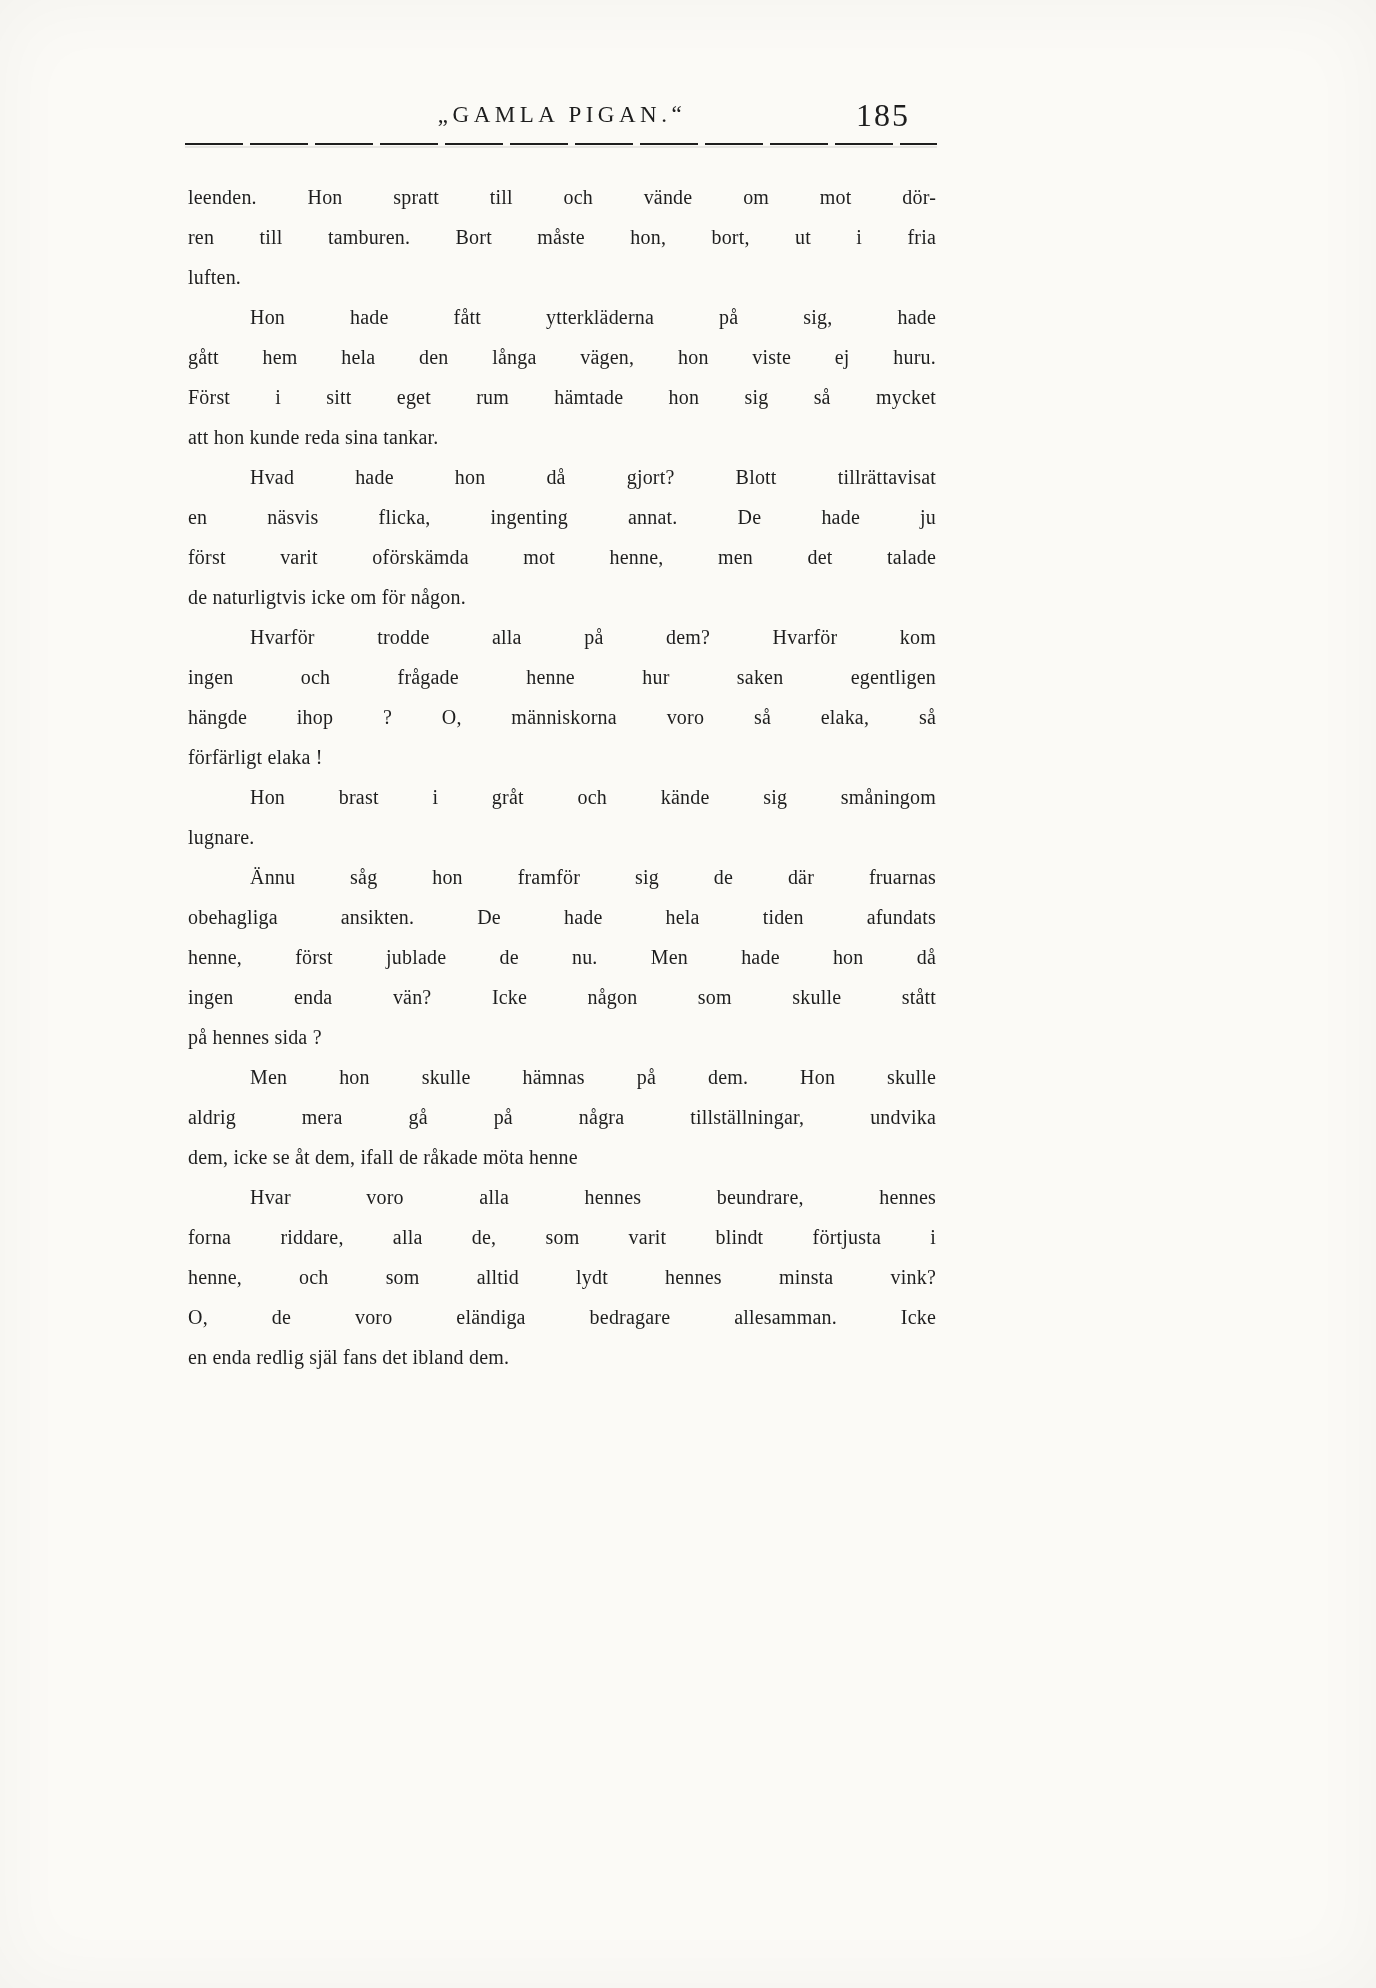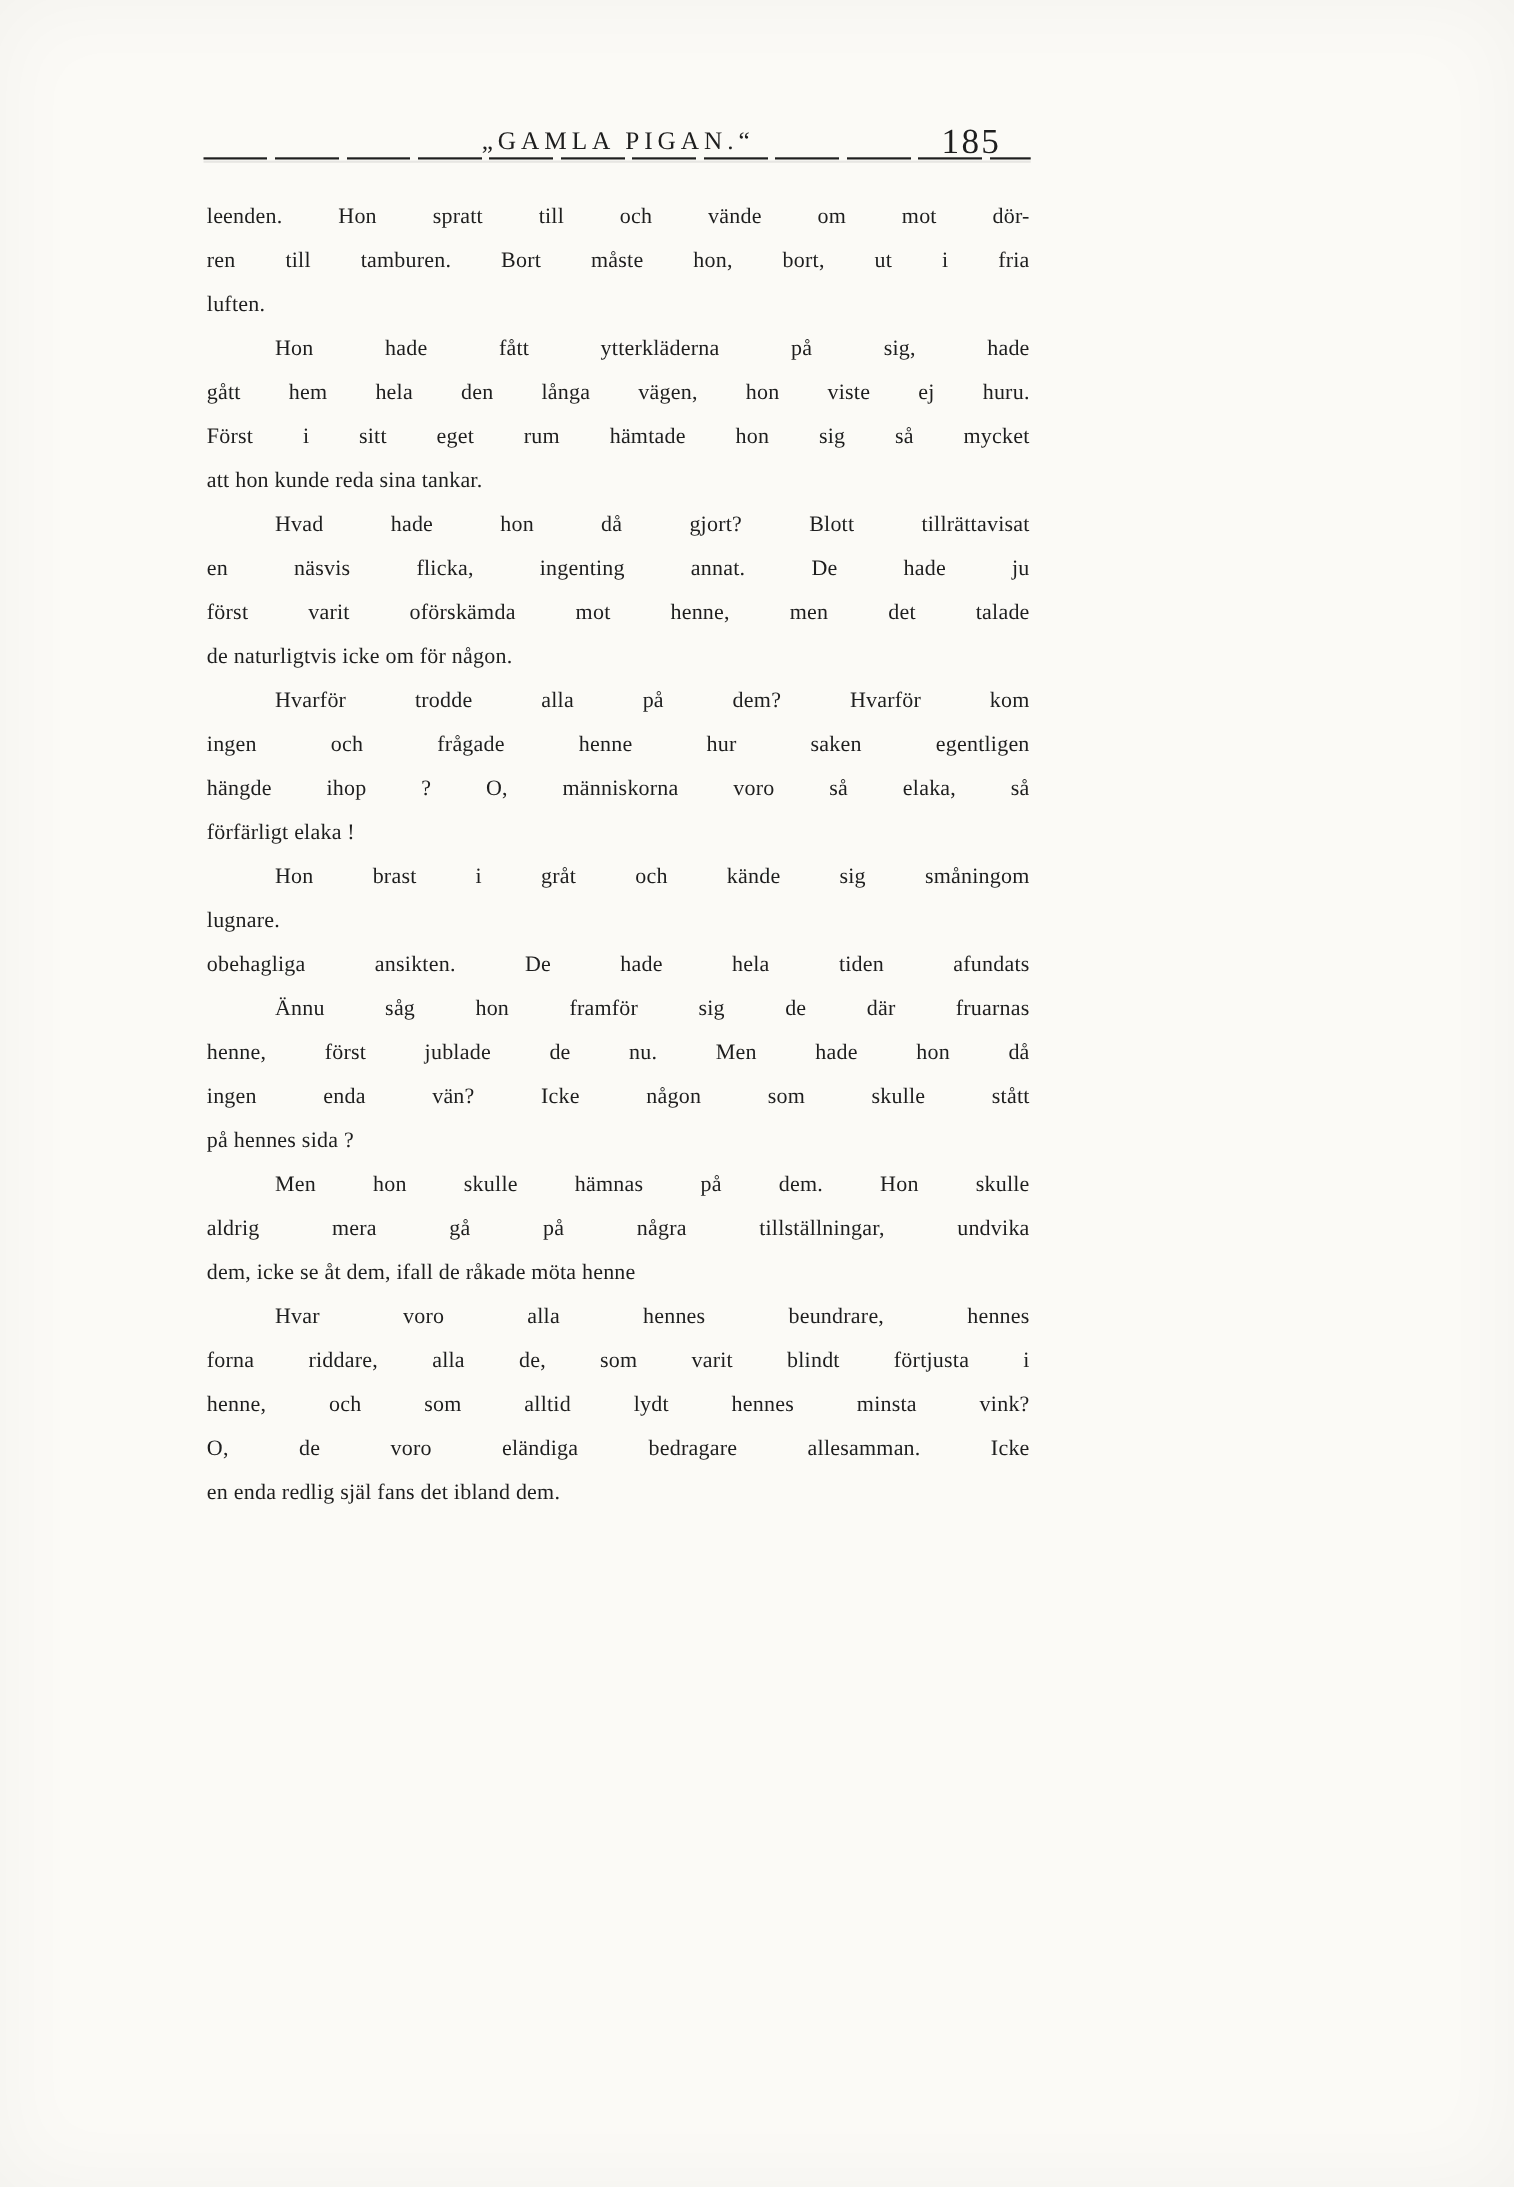--- a/index.html
+++ b/index.html
@@ -19,21 +19,20 @@
     overflow: hidden;
     background: var(--paper, #fbfaf6);
     box-shadow: inset 0 0 80px rgba(0,0,0,0.035);
   }
   .header {
     position: absolute;
     left: 188px;
     top: 97px;
     width: 748px;
     height: 34px;
-    margin-top: 13px;
   }
   .header-title {
     position: absolute;
     left: 0;
     right: 0;
     top: 5px;
     text-align: center;
     font-size: 23px;
     letter-spacing: 4.5px;
     color: var(--ink, #2a2a2a);
@@ -114,22 +113,22 @@
         <div class="line indent">Hvarför trodde alla på dem? Hvarför kom</div>
         <div class="line">ingen och frågade henne hur saken egentligen</div>
         <div class="line">hängde ihop ? O, människorna voro så elaka, så</div>
         <div class="line last">förfärligt elaka !</div>
       </div>
       <div class="paragraph">
         <div class="line indent">Hon brast i gråt och kände sig småningom</div>
         <div class="line last">lugnare.</div>
       </div>
       <div class="paragraph">
+        <div class="line indent">Ännu såg hon framför sig de där fruarnas</div>
         <div class="line">obehagliga ansikten. De hade hela tiden afundats</div>
-        <div class="line indent">Ännu såg hon framför sig de där fruarnas</div>
         <div class="line">henne, först jublade de nu. Men hade hon då</div>
         <div class="line">ingen enda vän? Icke någon som skulle stått</div>
         <div class="line last">på hennes sida ?</div>
       </div>
       <div class="paragraph">
         <div class="line indent">Men hon skulle hämnas på dem. Hon skulle</div>
         <div class="line">aldrig mera gå på några tillställningar, undvika</div>
         <div class="line last">dem, icke se åt dem, ifall de råkade möta henne</div>
       </div>
       <div class="paragraph">

